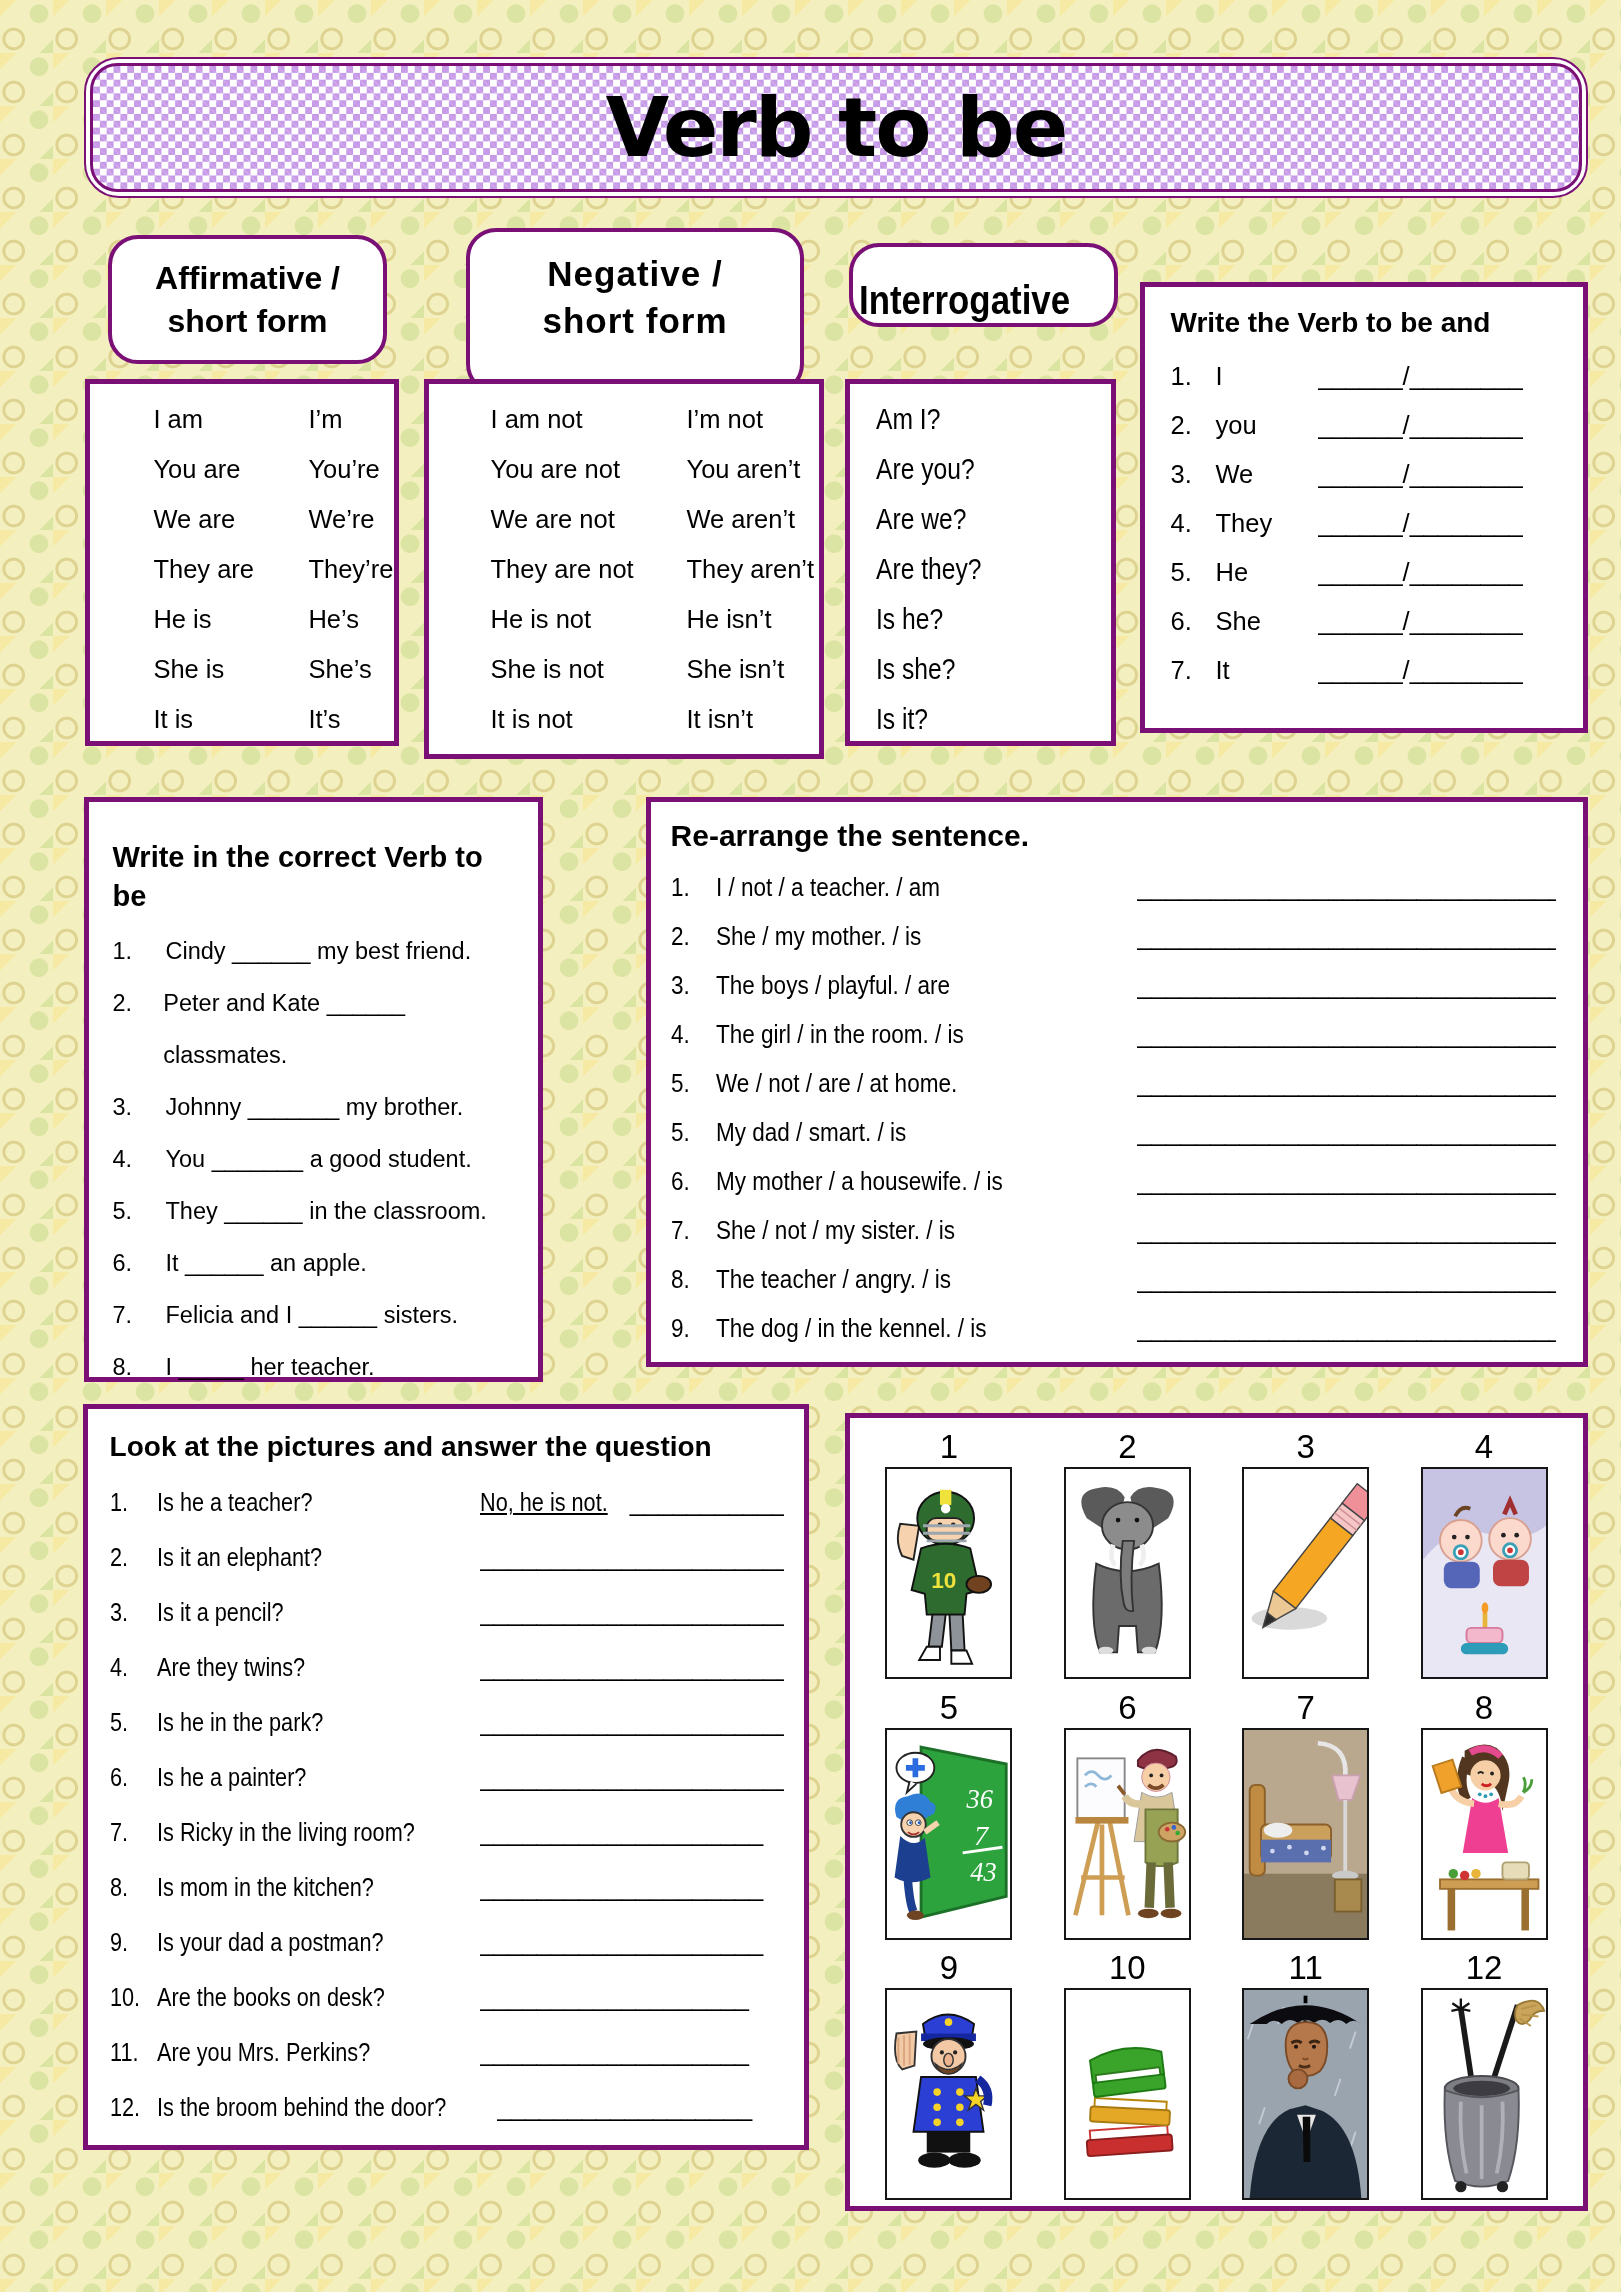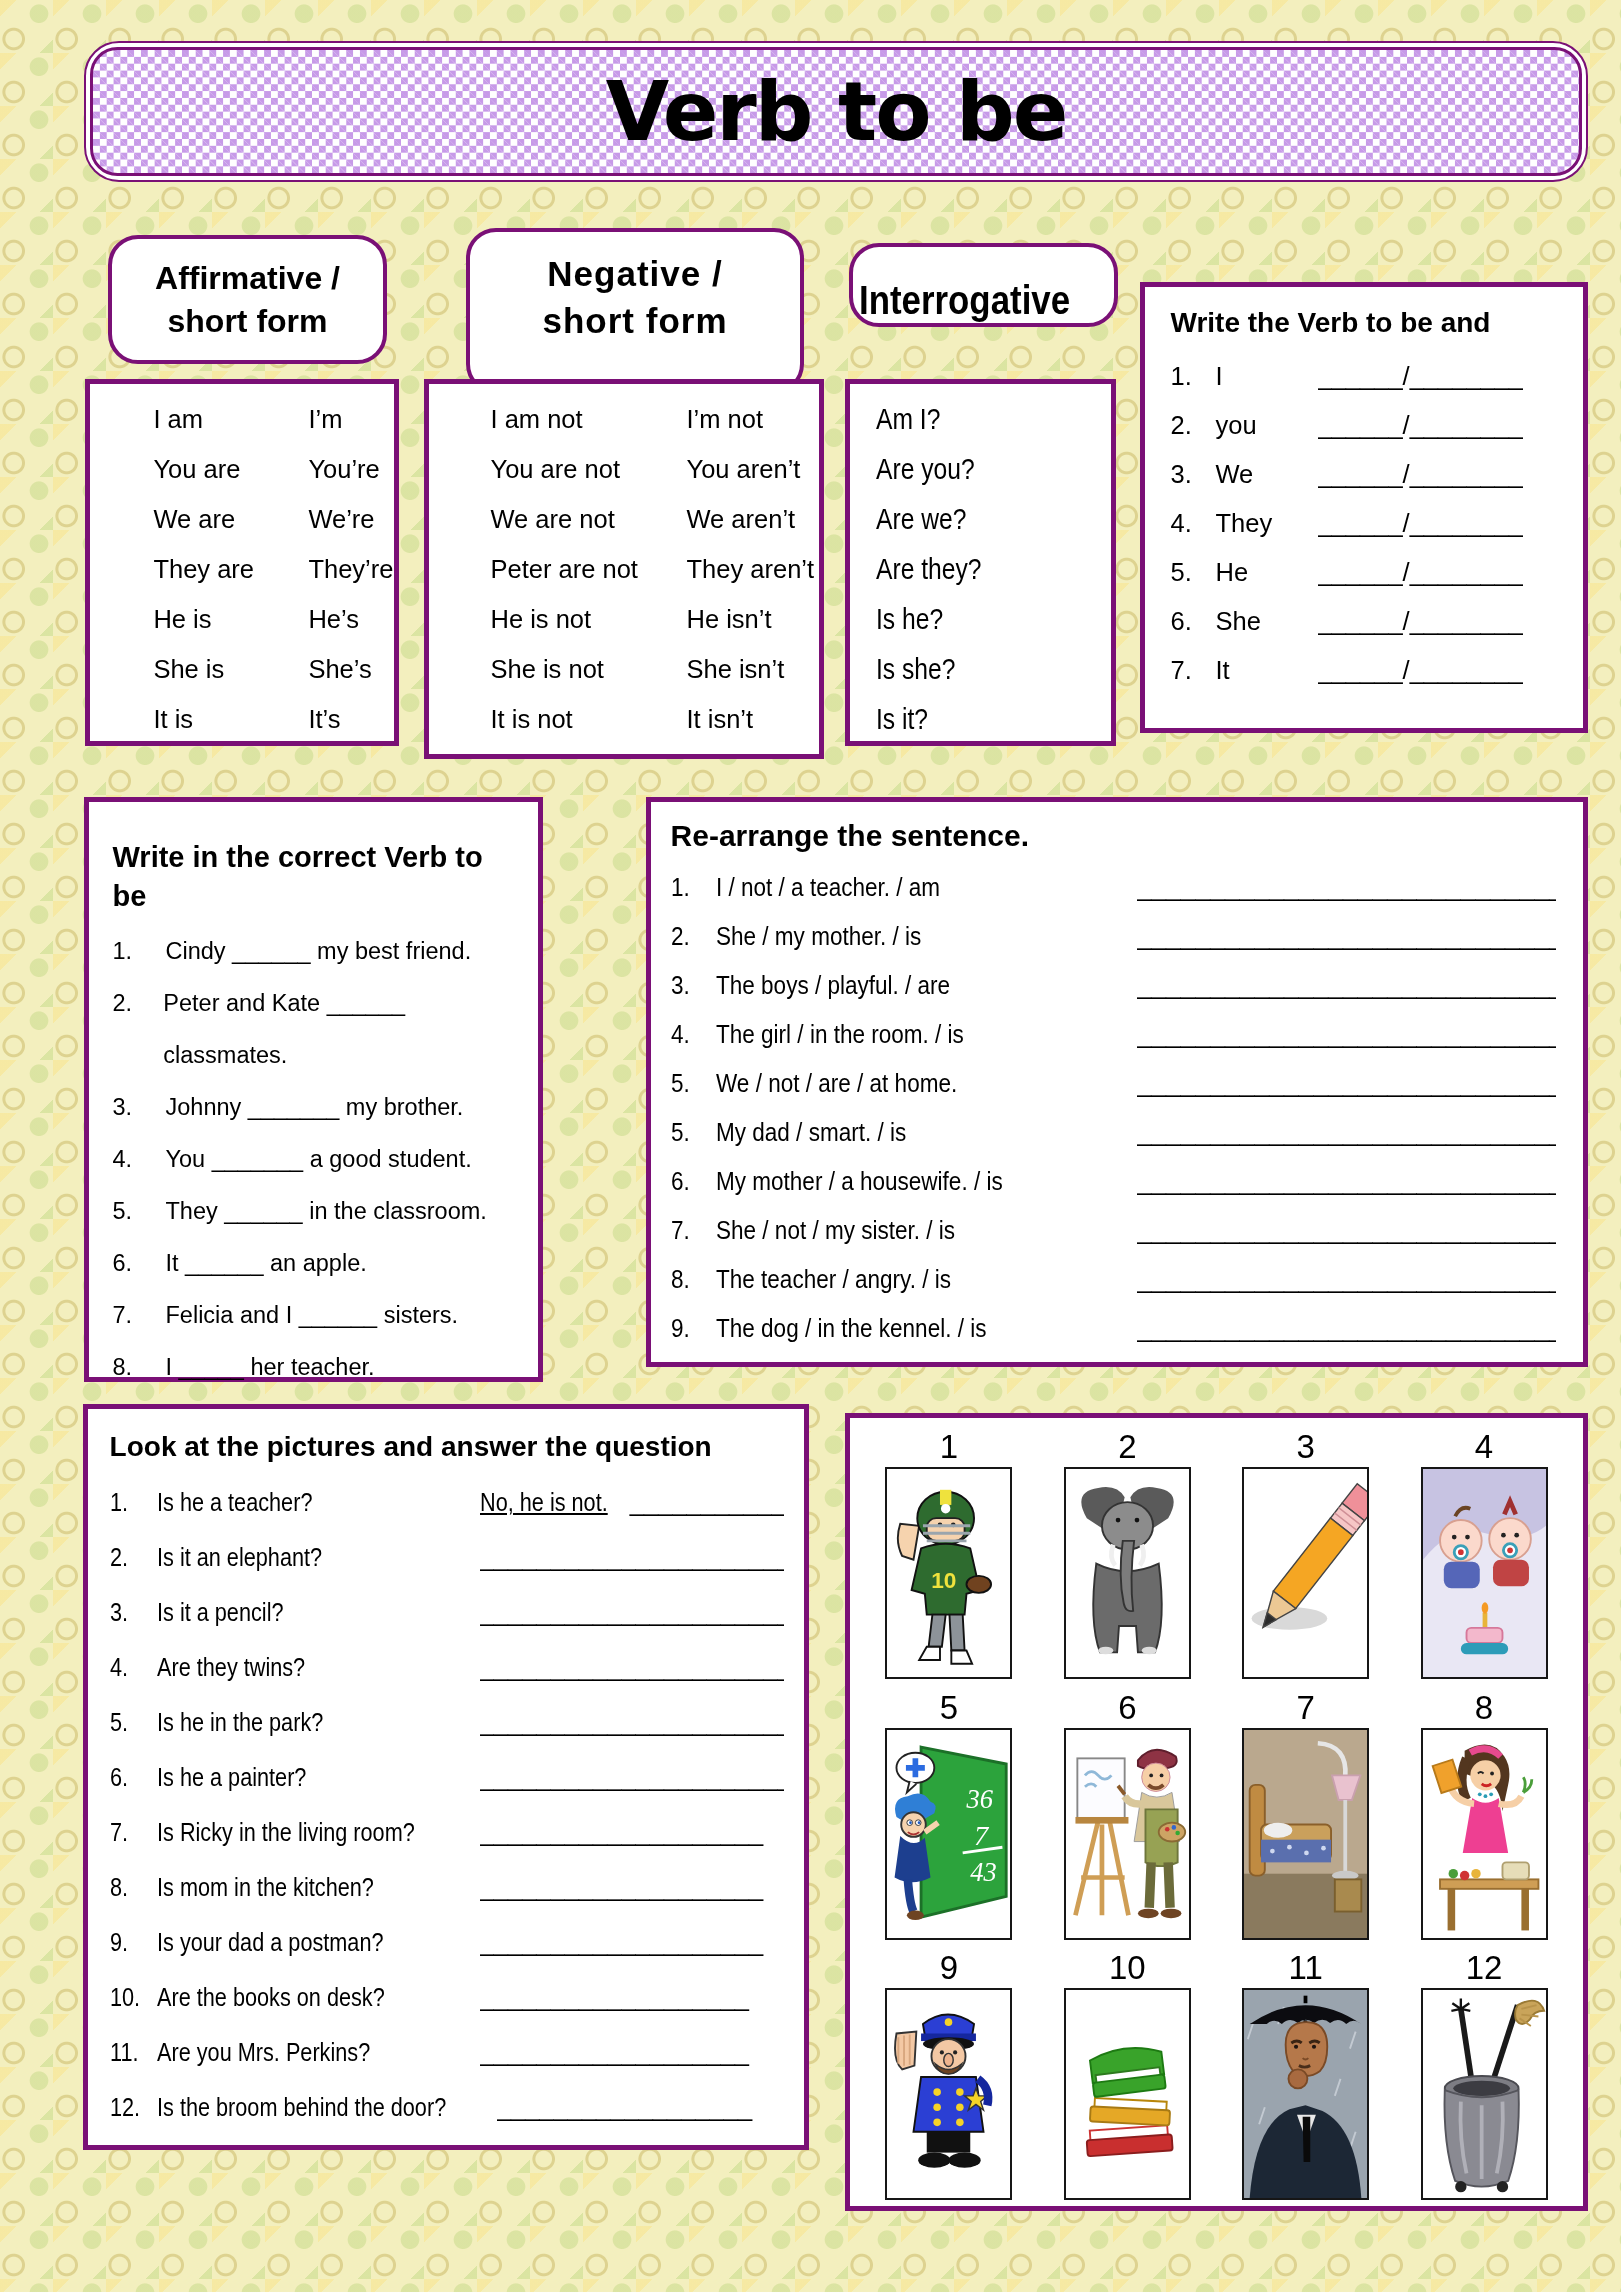--- a/index.html
+++ b/index.html
@@ -9,21 +9,21 @@
     background-color:#f3efbe;
     background-image:
       radial-gradient(circle at 13.7px 39px, rgba(205,185,95,0) 7.8px, rgba(196,176,88,.45) 8.8px, rgba(196,176,88,.45) 10.8px, rgba(205,185,95,0) 11.8px),
       radial-gradient(circle at 39px 13.7px, rgba(176,206,110,.35) 0 8.8px, rgba(176,206,110,0) 9.8px),
       linear-gradient(135deg, rgba(248,228,140,.55) 0 11.8px, rgba(248,228,140,0) 11.8px),
       linear-gradient(315deg, rgba(182,214,120,.4) 0 9.8px, rgba(182,214,120,0) 9.8px);
     background-size:53px 53px;
   }
   .abs{position:absolute;box-sizing:border-box;}
   
-  .banner-outer{left:84px;top:41px;width:1504px;height:141px;border:2.9px solid #7a1076;border-radius:35px;background:#fff;padding:3.9px;text-align:right;}
+  .banner-outer{left:84px;top:57px;width:1504px;height:141px;border:2.9px solid #7a1076;border-radius:35px;background:#fff;padding:3.9px;text-align:right;}
   .banner-inner{width:100%;height:100%;box-sizing:border-box;border:3.9px solid #7a1076;border-radius:27.4px;
     background-color:#fff;
     background-image:
       linear-gradient(45deg,#c79ae8 25%,transparent 25%,transparent 75%,#c79ae8 75%),
       linear-gradient(45deg,#c79ae8 25%,transparent 25%,transparent 75%,#c79ae8 75%);
     background-size:13.7px 13.7px;background-position:0 0,6.9px 6.9px;
     display:flex;align-items:center;justify-content:center;}
   .banner-title{font-family:"DejaVu Sans",sans-serif;font-weight:bold;font-size:82px;letter-spacing:-2px;color:#000;}
   
   .hdr{background:#fff;border:4.9px solid #7a1076;border-radius:30px;text-align:center;font-weight:bold;}
@@ -126,21 +126,21 @@
       </div>
     <div class="vrow">
         <span class="vc1n">You are not</span>
         <span>You aren’t</span>
       </div>
     <div class="vrow">
         <span class="vc1n">We are not</span>
         <span>We aren’t</span>
       </div>
     <div class="vrow">
-        <span class="vc1n">Peter are not</span>
+        <span class="vc1n">They are not</span>
         <span>They aren’t</span>
       </div>
     <div class="vrow">
         <span class="vc1n">He is not</span>
         <span>He isn’t</span>
       </div>
     <div class="vrow">
         <span class="vc1n">She is not</span>
         <span>She isn’t</span>
       </div>

